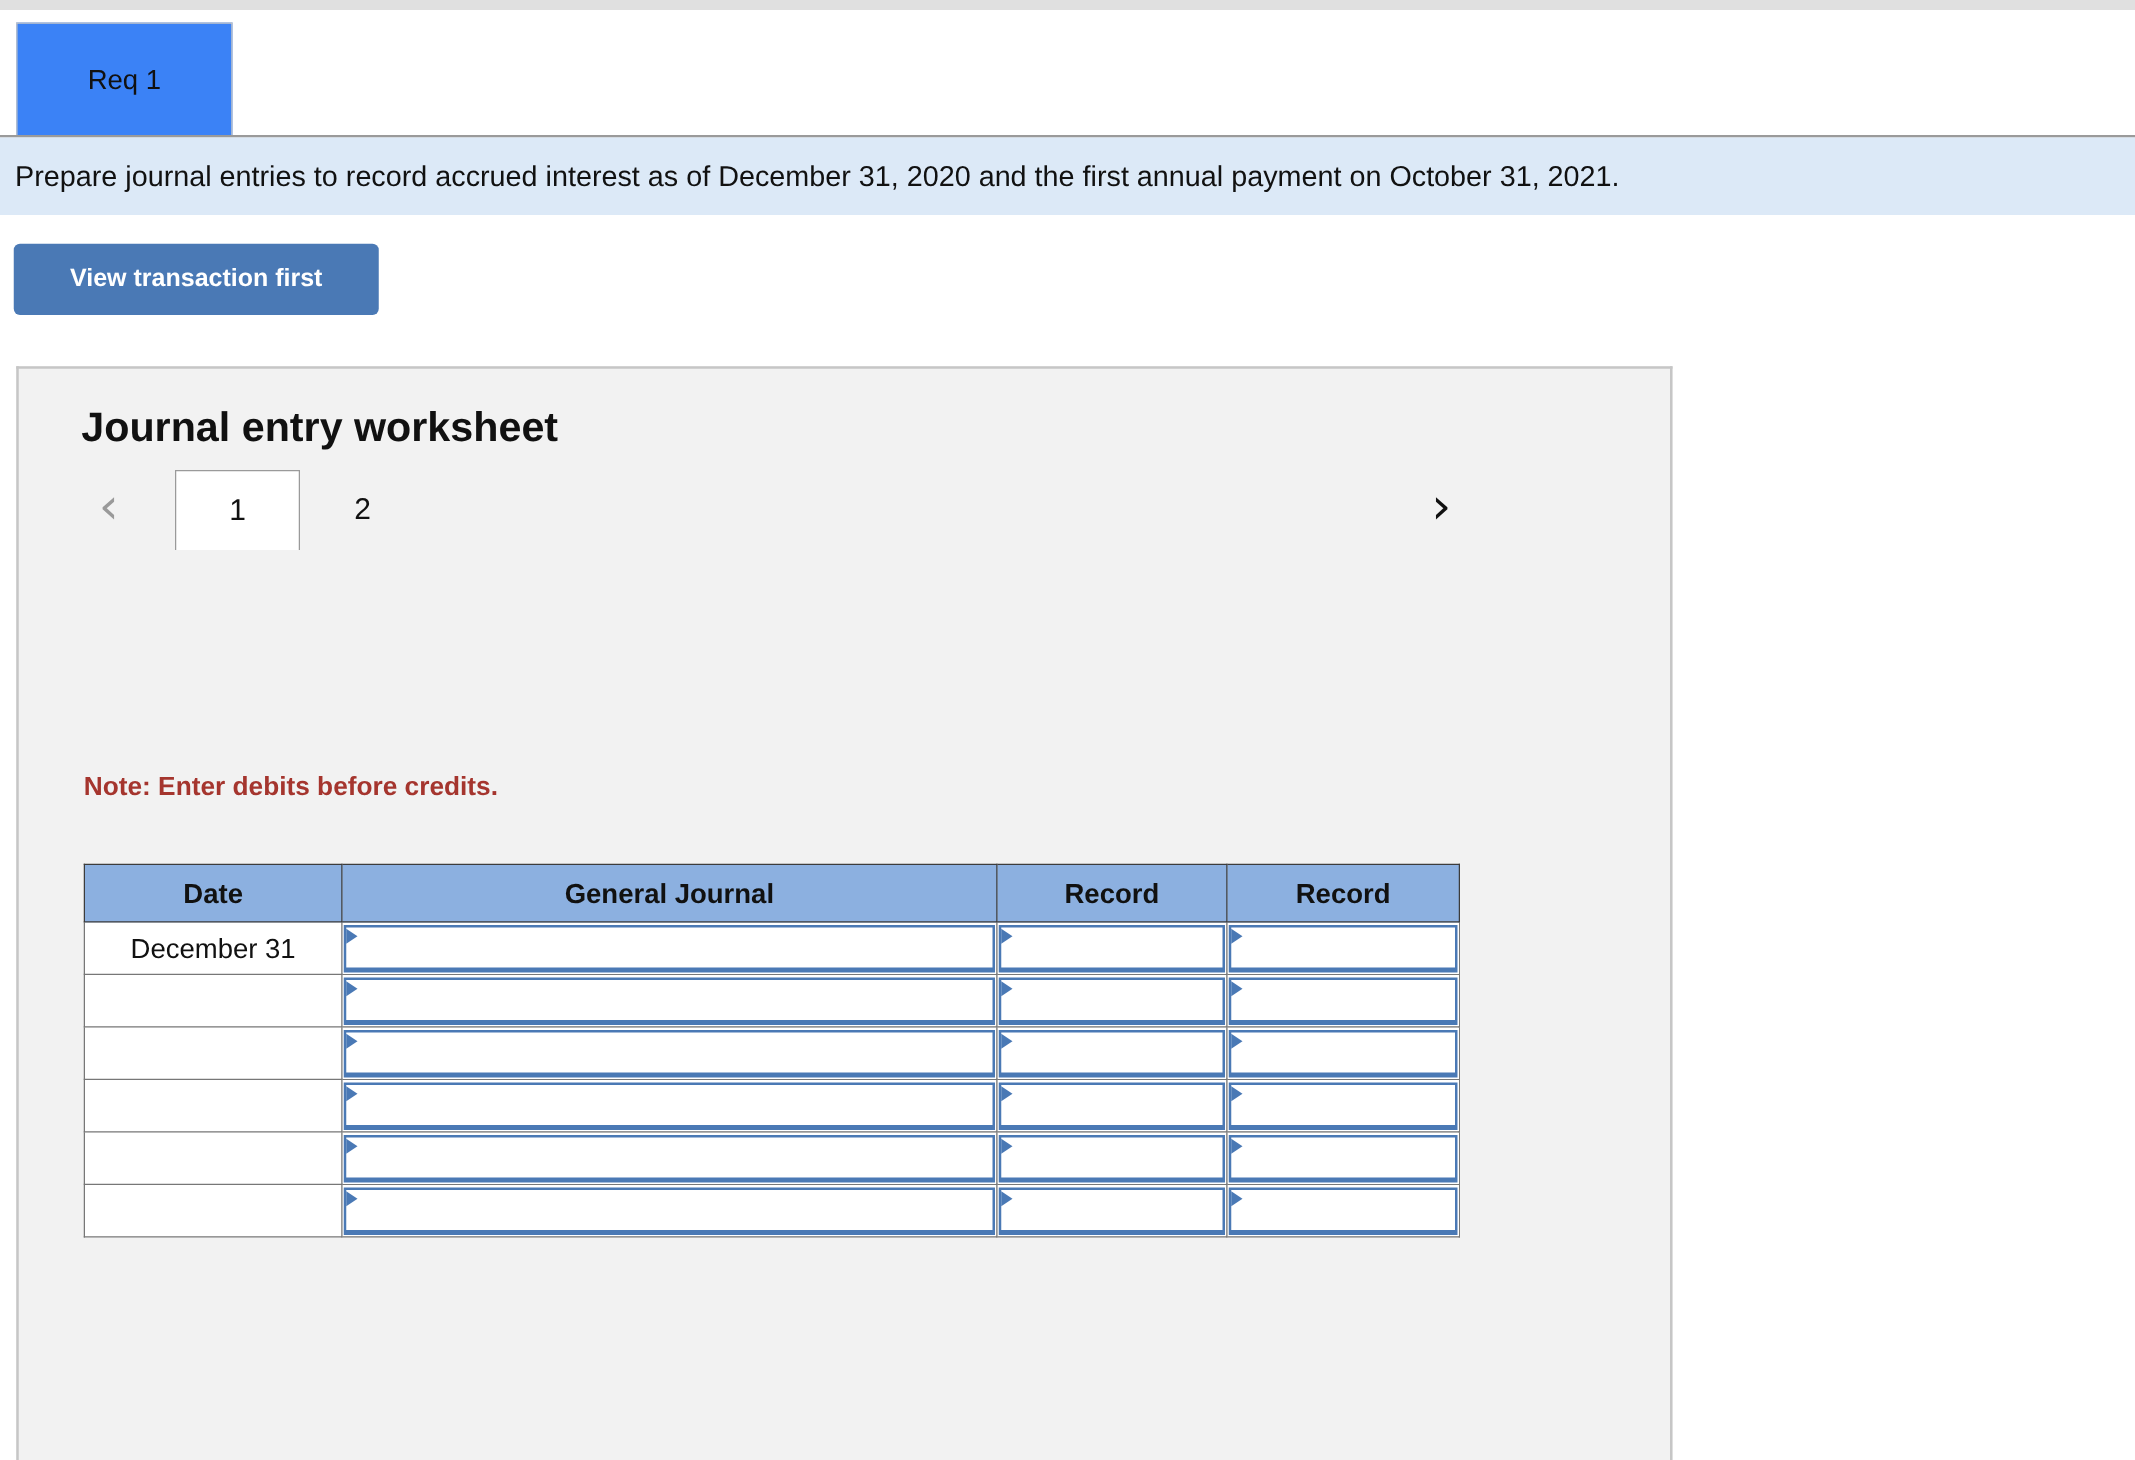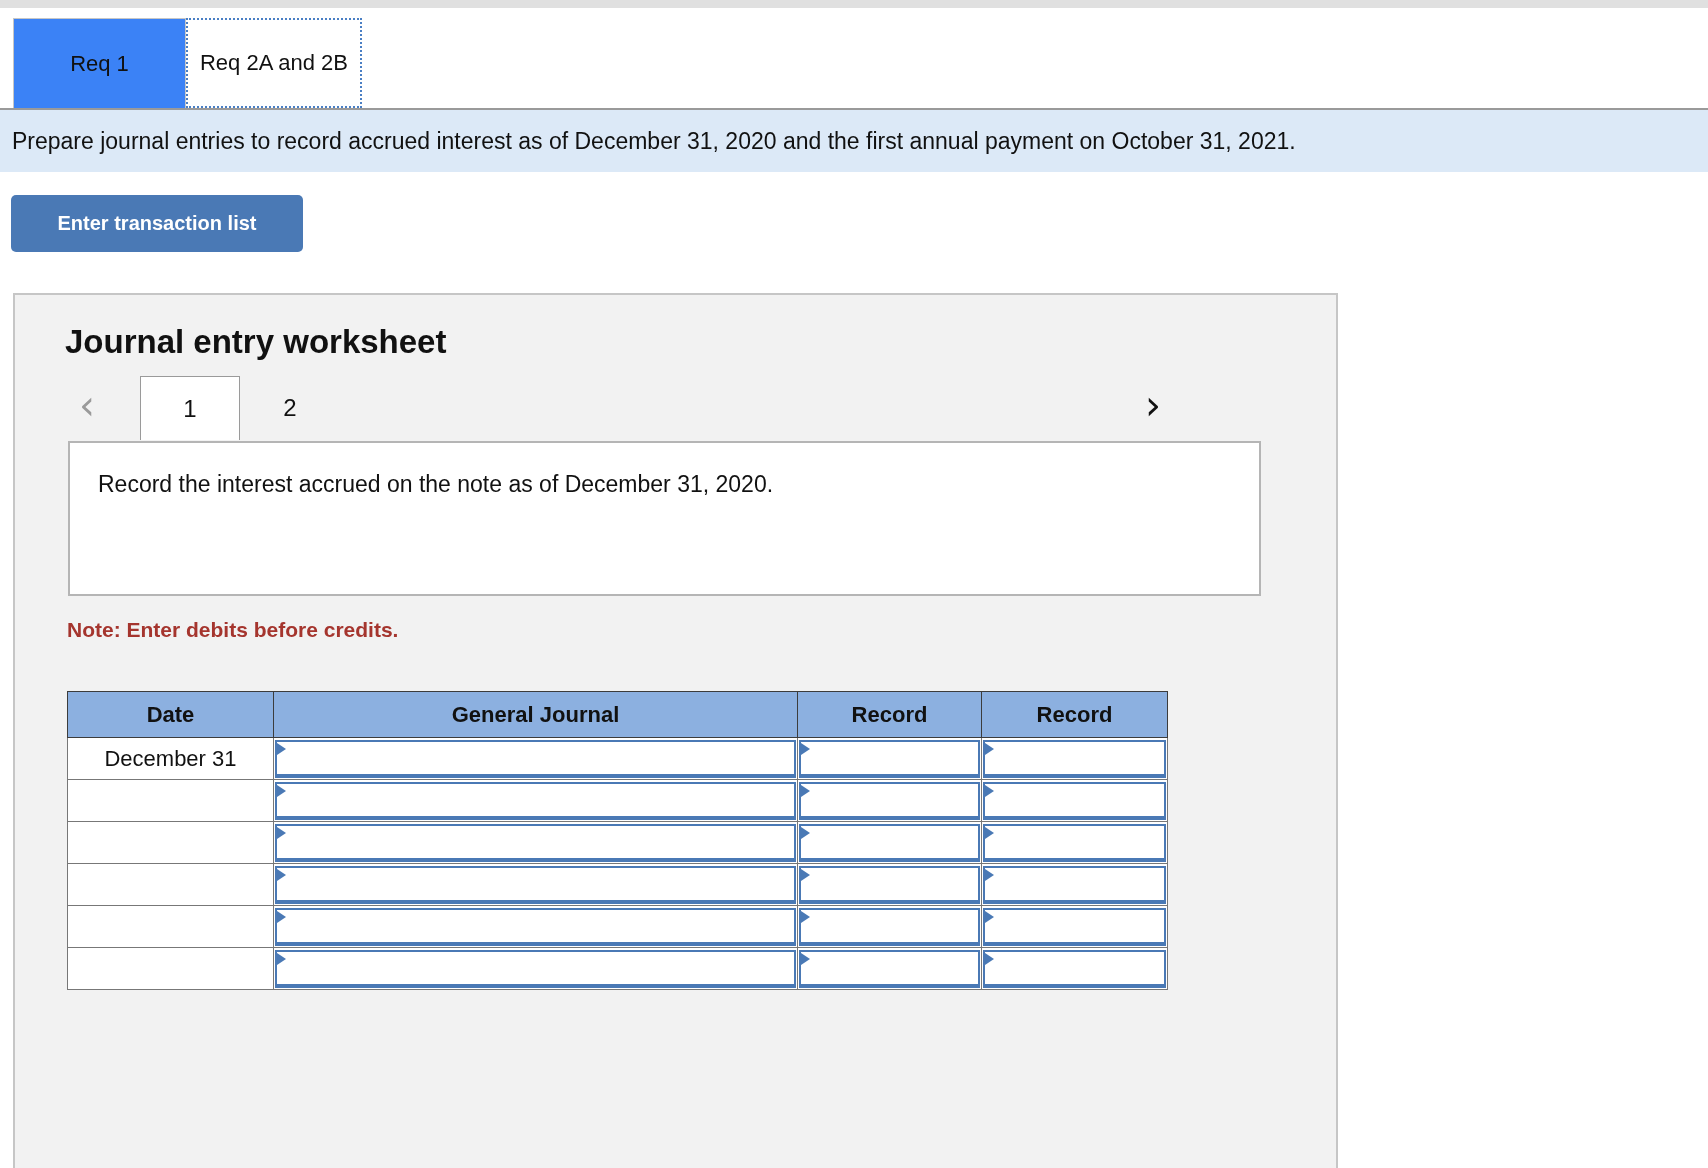--- a/index.html
+++ b/index.html
@@ -200,52 +200,46 @@
 </style>
 </head>
 <body>
 
 <div class="top-strip"></div>
 
 <div class="tabbar">
   <div class="tab inactive">
     <span>Req 1</span>
   </div>
-  <div class="tab active">
-    <span>Req 2A and 2B</span>
-  </div>
 </div>
 <div class="tabbar-rule"></div>
 
 <div class="banner">
   <span>Prepare journal entries to record accrued interest as of December 31, 2020 and the first annual payment on October 31, 2021.</span>
 </div>
 
 <button class="btn btn-view-tx">
-  <span>Enter transaction list</span>
+  <span>View transaction first</span>
 </button>
 
 <div class="panel">
 
   <div class="panel-title">Journal entry worksheet</div>
 
   <div class="pager">
     <div class="chev chev-prev">‹</div>
     <div class="pagetab current">
       <span>1</span>
     </div>
     <div class="pagetab other">
       <span>2</span>
     </div>
     <div class="chev chev-next">›</div>
   </div>
 
-  <div class="descbox">
-    <span>Record the interest accrued on the note as of December 31, 2020.</span>
-  </div>
 
   <div class="note">Note: Enter debits before credits.</div>
 
   <table class="jtable">
     <colgroup>
       <col class="col-date">
         <col class="col-gj">
         <col class="col-debit">
         <col class="col-credit">
     </colgroup>

